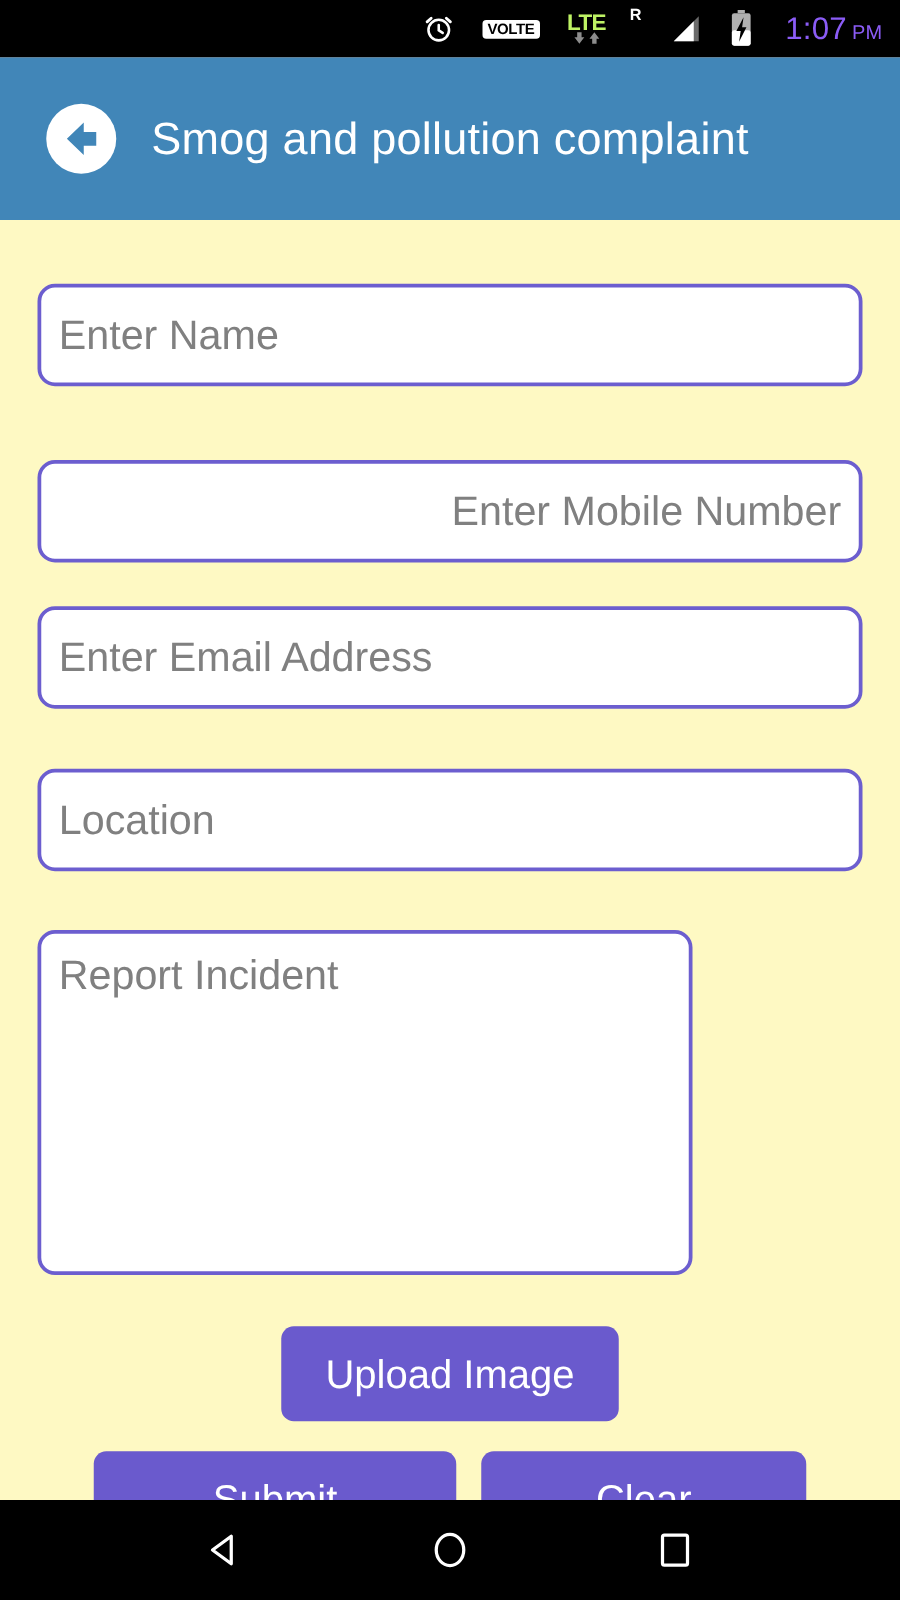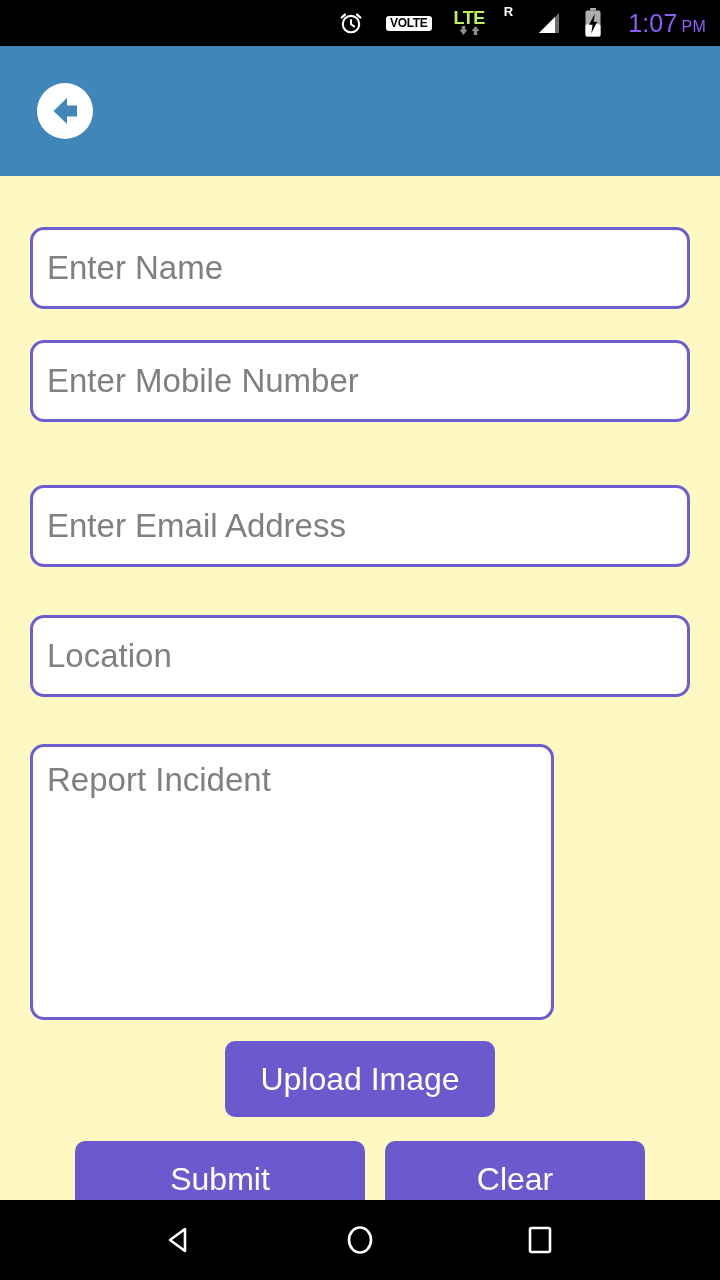--- a/index.html
+++ b/index.html
@@ -131,21 +131,21 @@
     border-radius: 14px;
     color: #808080;
     font-size: 33px;
     font-family: "Liberation Sans", sans-serif;
     padding: 0 14px;
     outline: none;
   }
   .field::placeholder { color: #808080; opacity: 1; }
 
   #field-name     { top: 51px;  height: 82px; }
-  #field-mobile   { top: 164px; height: 82px; }
+  #field-mobile   { top: 192px; height: 82px; text-align: right; }
   #field-email    { top: 309px; height: 82px; }
   #field-location { top: 439px; height: 82px; }
 
   #field-report {
     position: absolute;
     left: 30px;
     top: 568px;
     width: 524px;
     height: 276px;
     background: #ffffff;
@@ -167,20 +167,21 @@
     color: #ffffff;
     border: none;
     border-radius: 10px;
     font-size: 32px;
     font-family: "Liberation Sans", sans-serif;
     cursor: pointer;
     display: flex;
     align-items: center;
     justify-content: center;
     padding: 0;
+    margin-top: 20px;
   }
 
   #btn-upload { left: 225px; top: 865px; width: 270px; height: 76px; }
   #btn-submit { left: 75px;  top: 965px; width: 290px; height: 76px; }
   #btn-clear  { left: 385px; top: 965px; width: 260px; height: 76px; }
 
   
   #nav-bar {
     position: absolute;
     bottom: 0; left: 0;
@@ -252,20 +253,21 @@
     </span>
   </div>
 
   <div id="app-bar">
     <div id="back-button">
       <svg width="62" height="62" viewBox="0 0 62 62">
         <circle cx="31" cy="31" r="28" fill="#ffffff"></circle>
         <path d="M33 18 L19.5 31 L33 44 V36.5 H43 V25.5 H33 Z" fill="#4186b8"></path>
       </svg>
     </div>
+    <div id="app-title">Smog and pollution complaint</div>
   </div>
 
   <div id="form-area">
 
     <input id="field-name" class="field" type="text" placeholder="Enter Name" style="">
 
     <input id="field-mobile" class="field" type="text" placeholder="Enter Mobile Number" style="">
 
     <input id="field-email" class="field" type="text" placeholder="Enter Email Address" style="">
 

